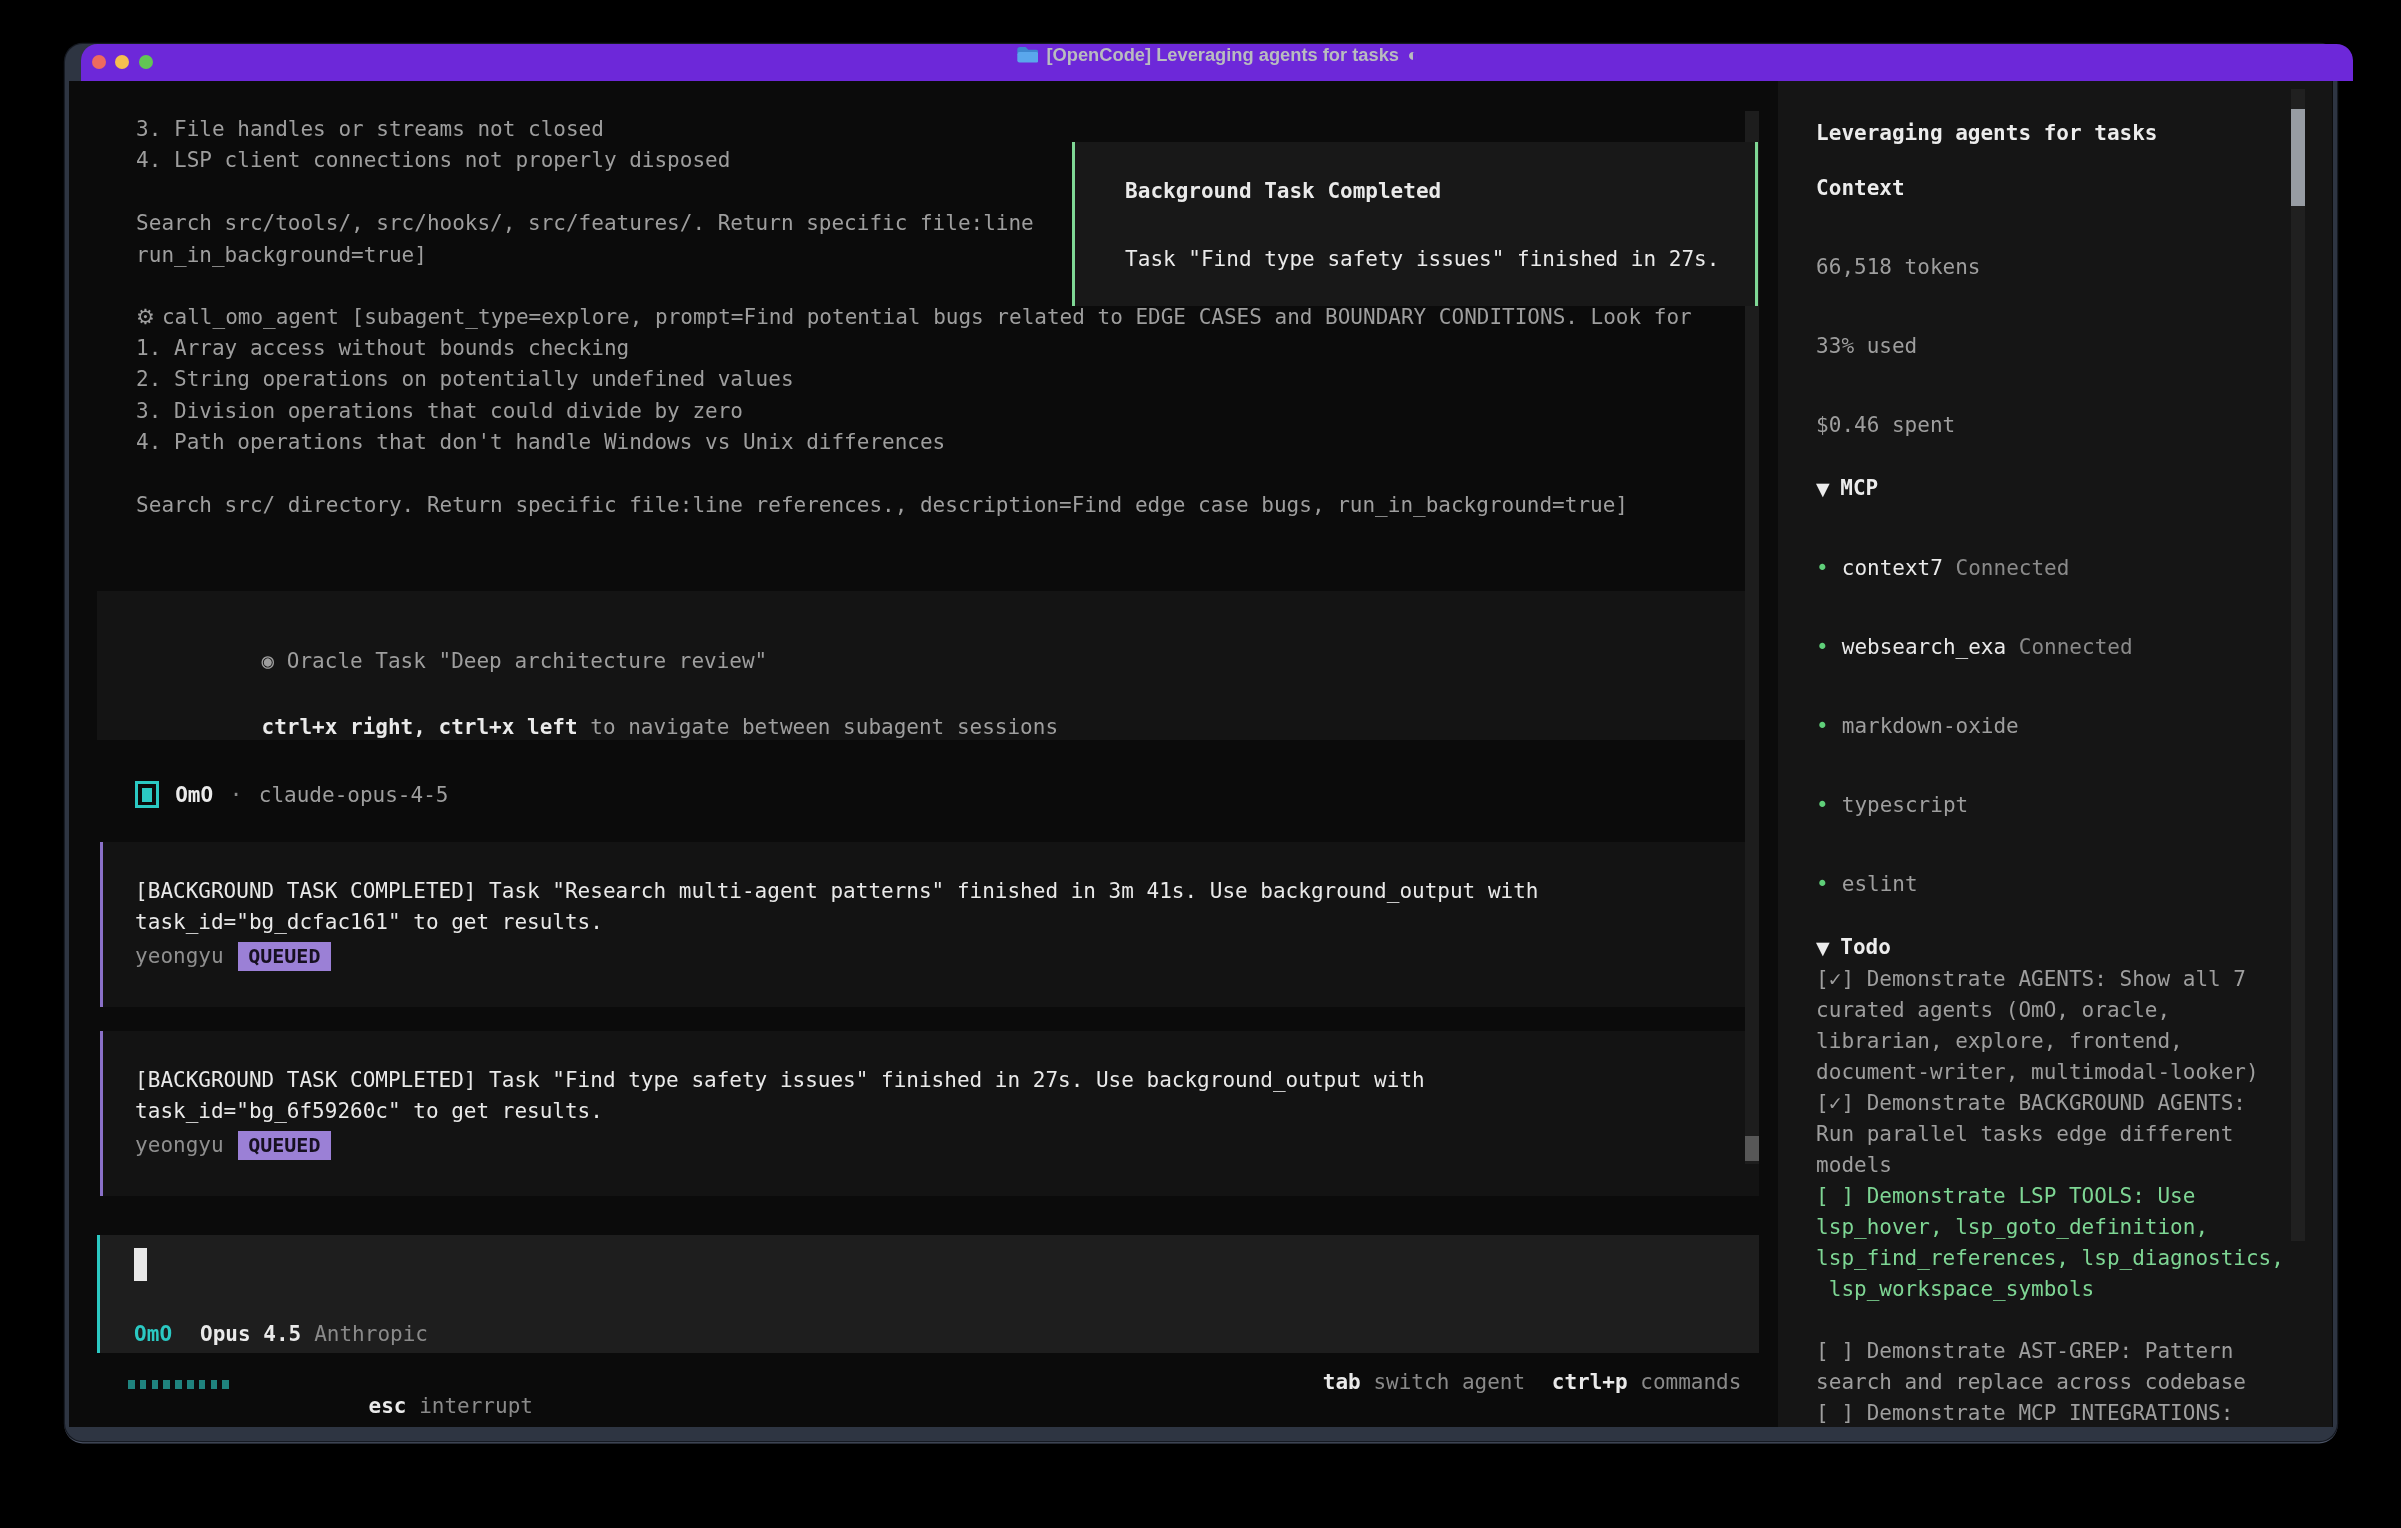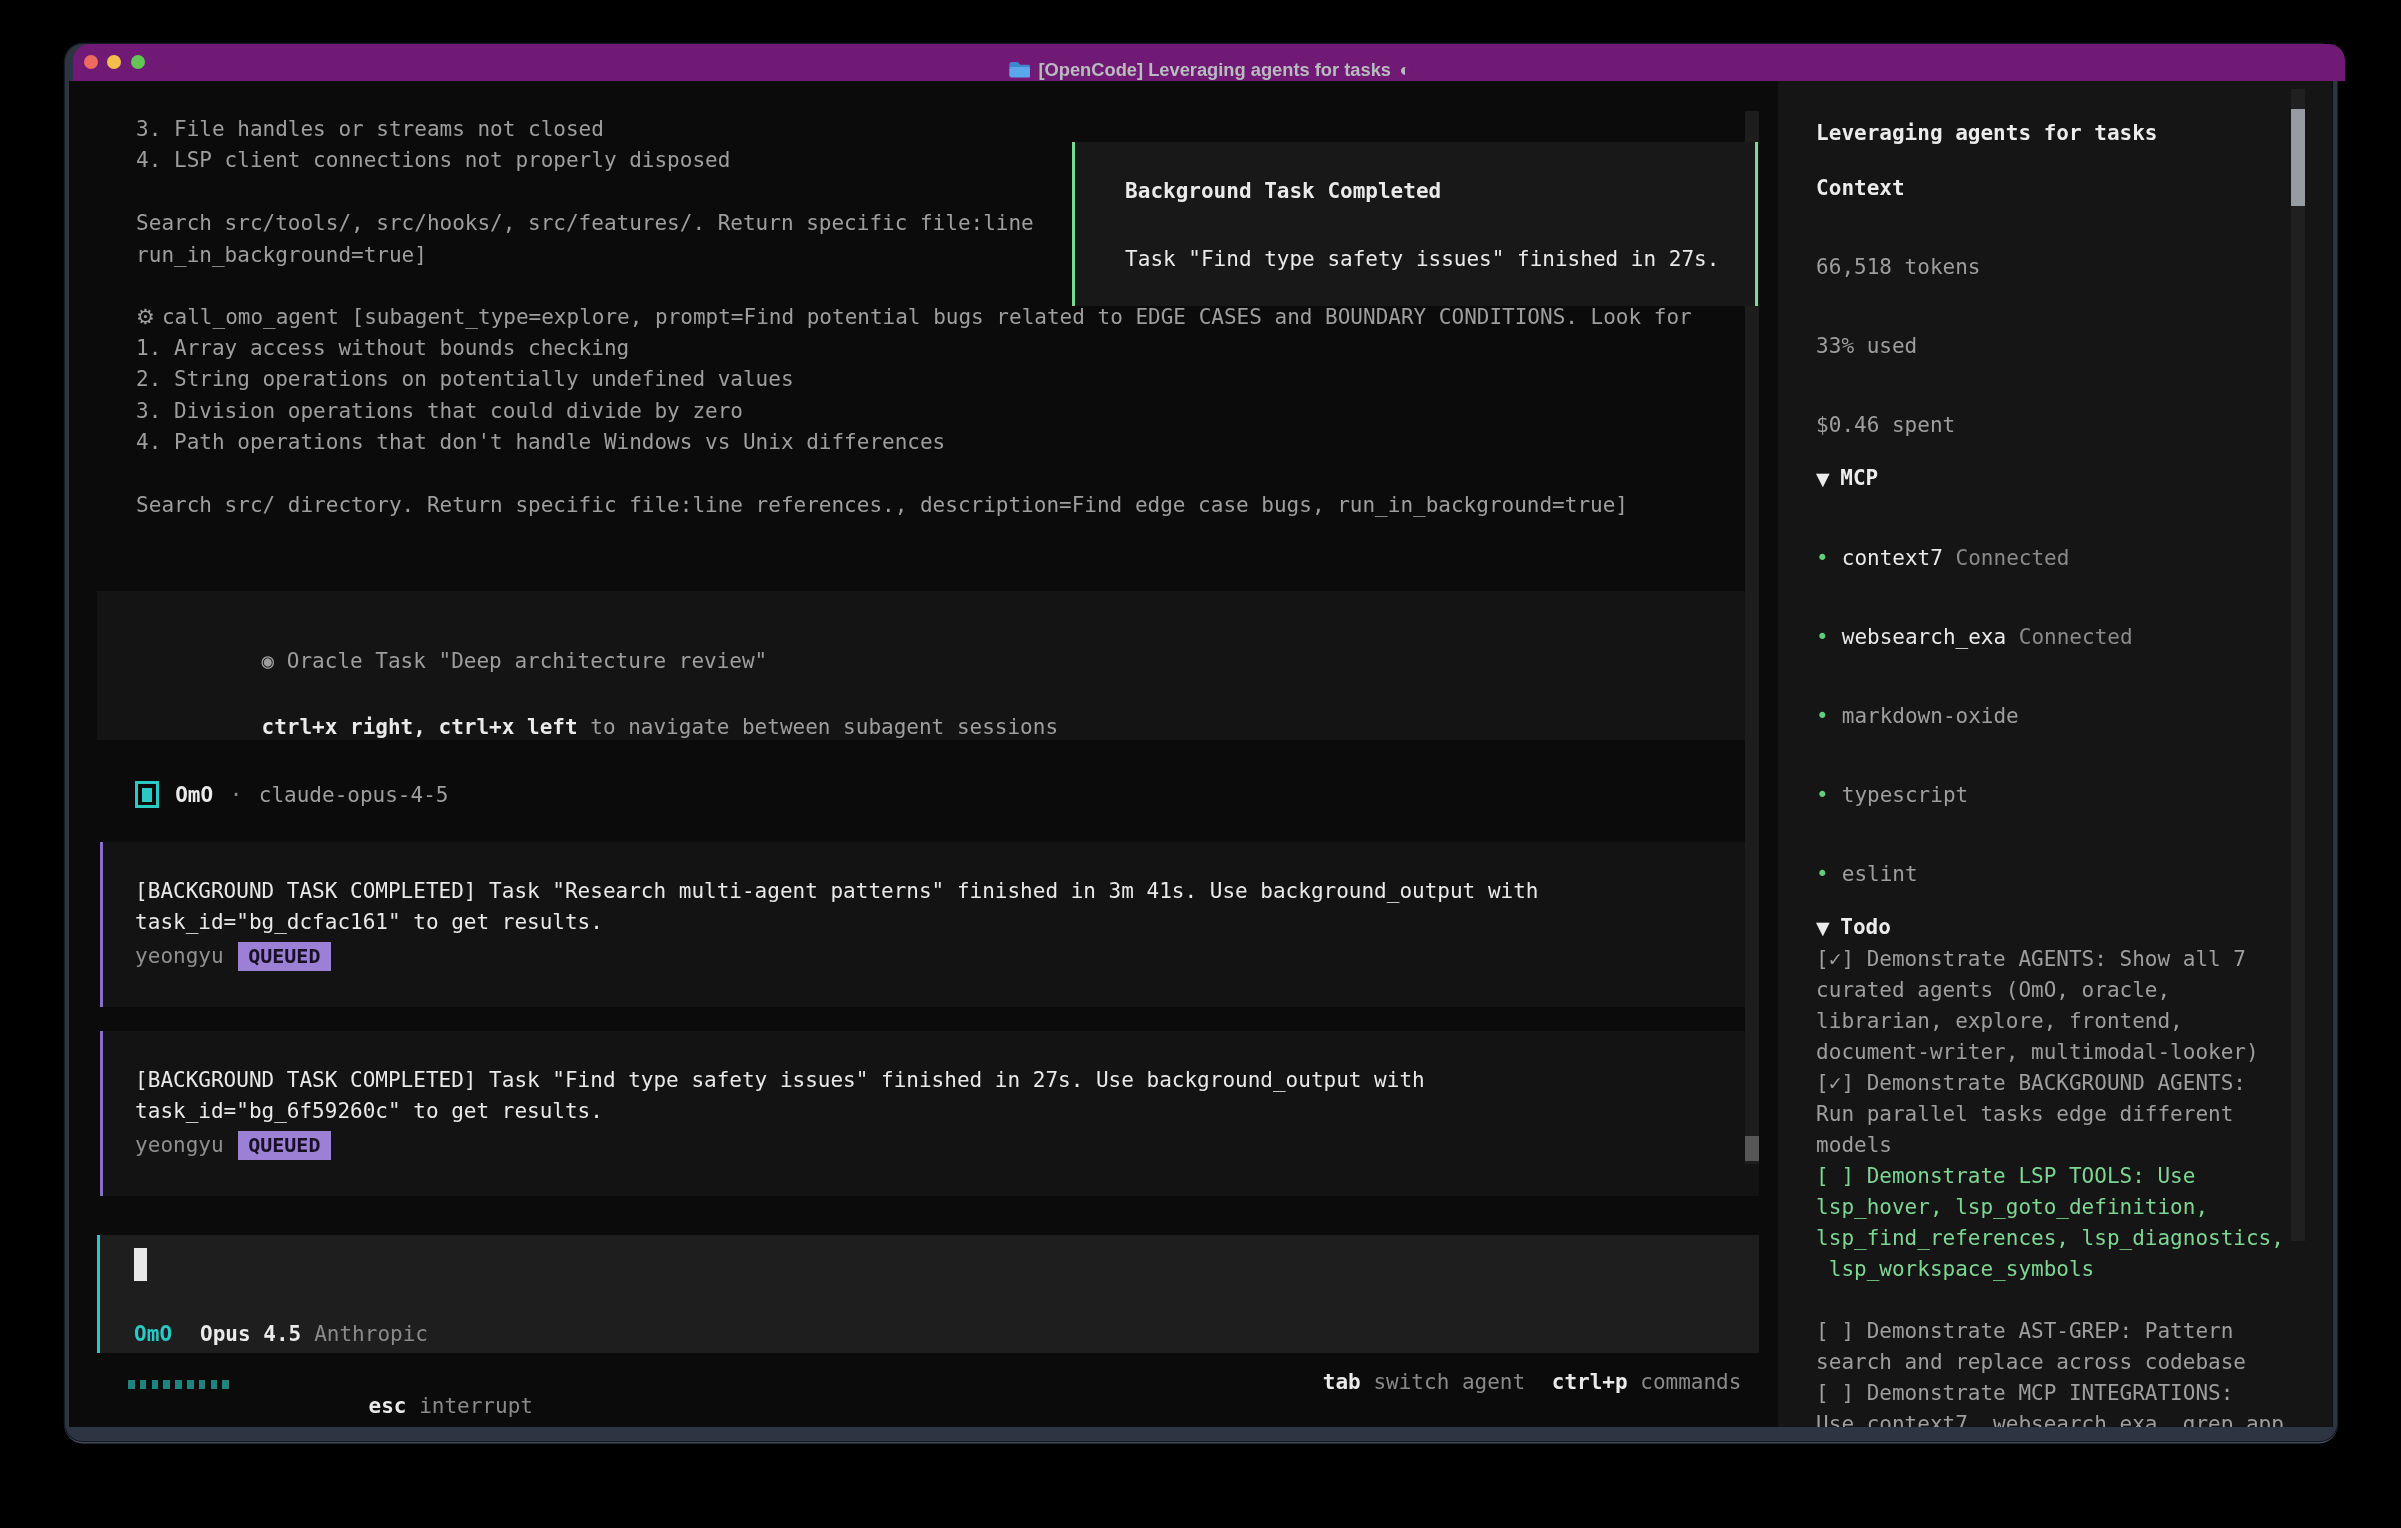--- a/index.html
+++ b/index.html
@@ -1,22 +1,22 @@
 <!DOCTYPE html>
 <html style="font-size:9.5px"><head>
 <meta charset="utf-8">
 <style>
   html,body{margin:0;padding:0;background:#000;}
   body{width:2401px;height:1528px;position:relative;overflow:hidden;
        font-family:"DejaVu Sans Mono",monospace;}
   
   .window{position:absolute;left:65px;top:44px;width:2272px;height:1397px;
           background:#2e3542;border-radius:17.7px;box-shadow:0 0 0 1.2px #161a22, 0 1.8px 0.6px 0.6px #4b5365;}
-  .titlebar{position:absolute;left:8px;top:0;width:100%;height:37px;background:#701a75;
-            border-radius:16.5px 16.5px 0 0;display:flex;align-items:flex-end;justify-content:center;}
+  .titlebar{position:absolute;left:16px;top:0;width:100%;height:37px;background:#6d28d9;
+            border-radius:16.5px 16.5px 0 0;display:flex;align-items:flex-start;justify-content:center;}
   .lights{position:absolute;left:10.6px;top:11.2px;display:flex;gap:9.5px;}
   .light{width:14px;height:14px;border-radius:50%;}
   .light.r{background:#ed6a5f}.light.y{background:#f5bf4f}.light.g{background:#62c554}
   .titletext{display:flex;align-items:center;gap:8.3px;color:#b9bcbf;
              font-family:"Liberation Sans",sans-serif;font-weight:bold;font-size:18.3px;}
   .content{position:absolute;left:4.1px;top:37px;width:2264px;height:1346px;background:#0b0b0b;overflow:hidden;}
 
   
   .main{position:absolute;left:0;top:0;width:1709px;height:100%;}
   .tline{position:absolute;left:67px;white-space:pre;font-size:21px;line-height:27px;color:#9e9e9e;}
@@ -66,21 +66,21 @@
   .esc{position:absolute;left:173px;top:0;white-space:pre;}
   .key{color:#eaeaea;font-weight:bold;}
   .act{color:#8a8a8a;}
   .rightkeys{position:absolute;right:17.7px;top:0;display:flex;gap:26.6px;white-space:pre;}
 
   
   .sidebar{position:absolute;left:1709px;top:0;width:554px;height:100%;background:#151515;}
   .scol{position:absolute;left:38px;top:37px;width:480px;font-size:21px;line-height:31px;}
   .stitle{color:#ececec;font-weight:bold;margin-bottom:24px;white-space:pre;}
   .shead{color:#ececec;font-weight:bold;white-space:pre;}
-  .sgap{margin-top:22px;}
+  .sgap{margin-top:32px;}
   .gray{color:#9e9e9e;}
   .dim{color:#8a8a8a;}
   .white{color:#e9e9e9;}
   .tri{color:#ececec;font-size:17.7px;margin-right:10.6px;font-family:"DejaVu Sans",sans-serif;}
   .bullet{color:#5fcf79;margin-right:13px;}
   .item{white-space:pre;margin-top:48px;}
   .todoitem{white-space:pre-wrap;}
   .todoitem.done,.todoitem.pending{color:#9e9e9e;}
   .todoitem.active{color:#7ed694;}
   .gapafter{margin-bottom:31px;}

